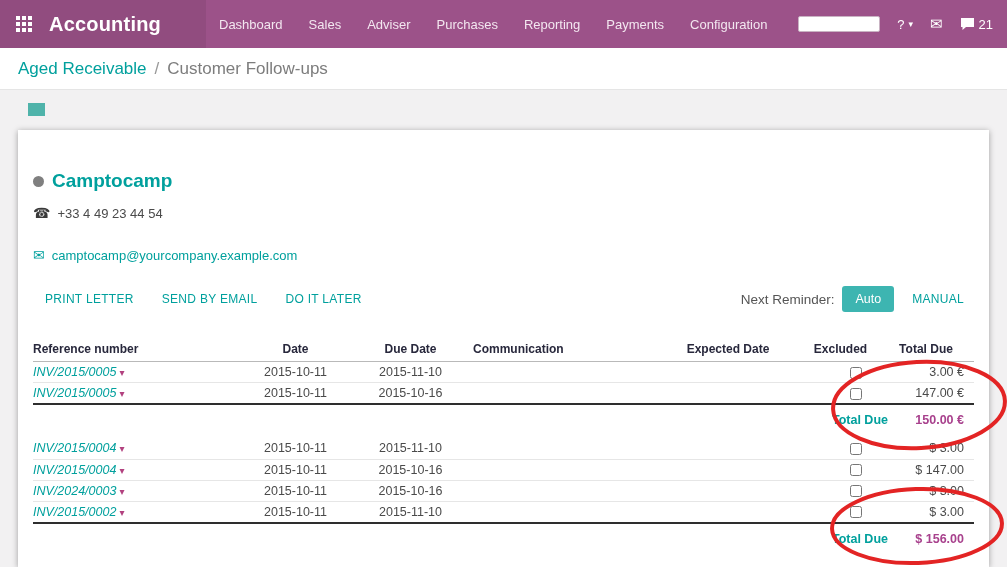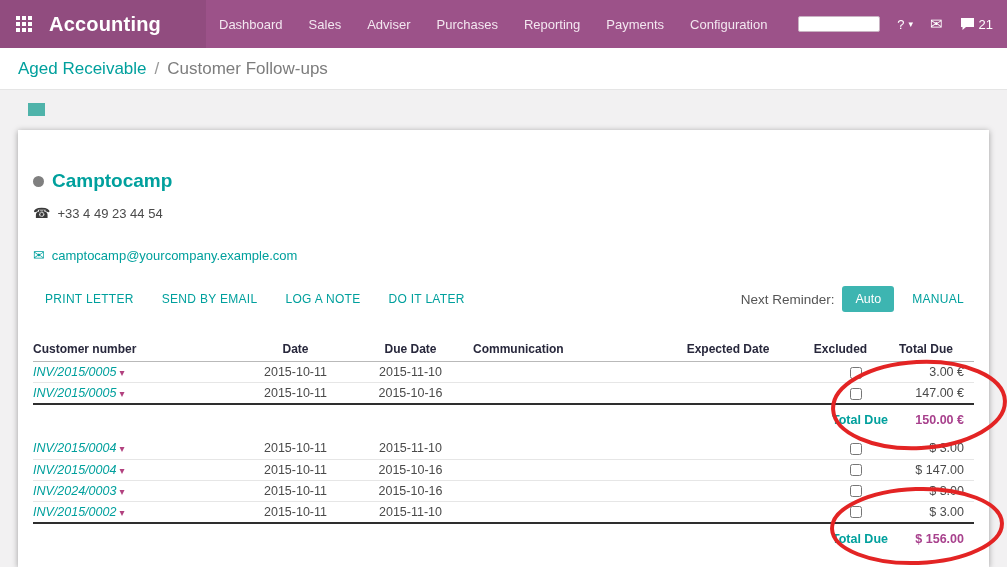--- a/index.html
+++ b/index.html
@@ -186,42 +186,41 @@
   </div>
 
   <div class="contact-line email-line">
     <span class="mail-icon">✉</span>
     <span class="email-link">camptocamp@yourcompany.example.com</span>
   </div>
 
   <div class="actions-row">
     <button class="text-btn">PRINT LETTER</button>
     <button class="text-btn">SEND BY EMAIL</button>
-    <button class="text-btn">LOG A NOTE</button>
     <button class="text-btn">DO IT LATER</button>
     <div class="reminder-group">
       <span class="reminder-label">Next Reminder:</span>
       <button class="auto-btn">Auto</button>
       <button class="manual-btn">MANUAL</button>
     </div>
   </div>
 
   <table class="followup">
     <colgroup>
       <col class="c-ref">
         <col class="c-date">
         <col class="c-due">
         <col class="c-comm">
         <col class="c-exp">
         <col class="c-exc">
         <col class="c-tot">
     </colgroup>
     <thead>
       <tr>
-        <th class="al">Customer number</th>
+        <th class="al">Reference number</th>
         <th class="ac">Date</th>
         <th class="ac">Due Date</th>
         <th class="al">Communication</th>
         <th class="ar pr">Expected Date</th>
         <th class="ar">Excluded</th>
         <th class="ar pr">Total Due</th>
       </tr>
     </thead>
     <tbody>
 

